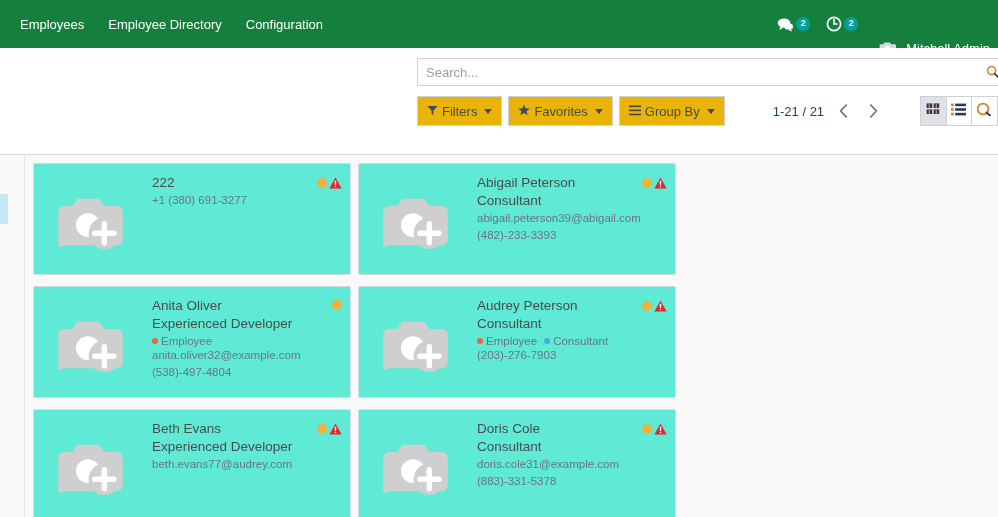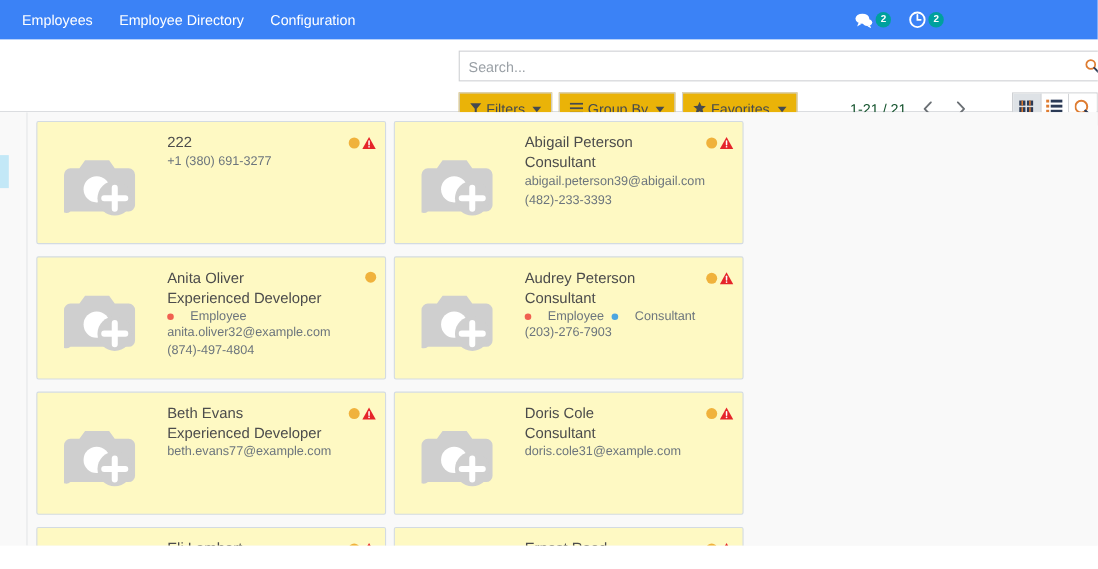--- a/index.html
+++ b/index.html
@@ -7,22 +7,22 @@
   html, body {
     width: 998px;
     height: 517px;
     overflow: hidden;
     font-family: "Liberation Sans", sans-serif;
     background: #ffffff;
   }
 
   
   .navbar {
-    height: 36px;
-    background: #3b82f6;
+    height: 48px;
+    background: #15803d;
     display: flex;
     align-items: center;
     position: relative;
     overflow: hidden;
   }
   .nav-left { display: flex; align-items: center; height: 100%; padding-left: 8px; }
   .nav-item {
     color: #ffffff;
     font-size: 13px;
     padding: 0 12px;
@@ -78,21 +78,21 @@
     white-space: nowrap;
   }
   .avatar-ph { width: 20px; height: 20px; flex: none; }
 
   
   .control-panel {
     background: #ffffff;
     border-bottom: 1px solid #d8dadd;
     padding: 0;
     position: relative;
-    height: 66px;
+    height: 107px;
   }
 
   .cp-row-search {
     display: flex;
     justify-content: flex-end;
     padding: 10px 0 0 0;
   }
   .searchview {
     width: 588px;
     margin-right: -7px;
@@ -220,21 +220,21 @@
     padding: 8px 0 0 0;
   }
   .kanban-grid {
     display: flex;
     flex-wrap: wrap;
     padding-left: 8px;
   }
   .kcard {
     width: 318px;
     margin: 0 7px 11px 0;
-    background: #fef9c3;
+    background: #5eead4;
     border: 1px solid #d3dbe2;
     border-radius: 2px;
     display: flex;
     padding: 6px 8px 6px 6px;
     min-height: 112px;
     cursor: pointer;
     position: relative;
   }
   .kcard-img {
     width: 102px;
@@ -284,21 +284,21 @@
     display: flex;
     flex-wrap: wrap;
     gap: 7px;
     align-items: center;
   }
   .tag {
     font-size: 11.5px;
     color: #6c757d;
     display: flex;
     align-items: center;
-    gap: 15px;
+    gap: 3px;
     white-space: nowrap;
   }
   .tag-dot {
     width: 6px; height: 6px;
     border-radius: 50%;
     display: inline-block;
     flex: none;
   }
   .kcard-line {
     font-size: 11.5px;
@@ -376,37 +376,37 @@
         <svg width="11" height="11" viewBox="0 0 12 12">
             <path d="M0.5 1 H11.5 L7 6.4 V11 L5 9.6 V6.4 Z" fill="#454a4f"></path>
           </svg>
       </span>
       <span>Filters</span>
       <span class="caret"></span>
     </div>
 
     <div class="dd-btn">
       <span>
+        <svg width="12" height="12" viewBox="0 0 12 12">
+            <path d="M6 0.4 L7.6 4.2 L11.7 4.5 L8.6 7.2 L9.6 11.2 L6 9.1 L2.4 11.2 L3.4 7.2 L0.3 4.5 L4.4 4.2 Z" fill="#454a4f"></path>
+          </svg>
+      </span>
+      <span>Favorites</span>
+      <span class="caret"></span>
+    </div>
+
+    <div class="dd-btn">
+      <span>
         <svg width="12" height="11" viewBox="0 0 12 11">
           <rect x="0" y="0.5" width="12" height="1.6" fill="#454a4f"></rect>
           <rect x="0" y="4.6" width="12" height="1.6" fill="#454a4f"></rect>
           <rect x="0" y="8.7" width="12" height="1.6" fill="#454a4f"></rect>
         </svg>
       </span>
       <span>Group By</span>
-      <span class="caret"></span>
-    </div>
-
-    <div class="dd-btn">
-      <span>
-        <svg width="12" height="12" viewBox="0 0 12 12">
-            <path d="M6 0.4 L7.6 4.2 L11.7 4.5 L8.6 7.2 L9.6 11.2 L6 9.1 L2.4 11.2 L3.4 7.2 L0.3 4.5 L4.4 4.2 Z" fill="#454a4f"></path>
-          </svg>
-      </span>
-      <span>Favorites</span>
       <span class="caret"></span>
     </div>
 
     <div class="pager-area">
       <span class="pager-count">1-21 / 21</span>
       <span class="pager-arrow">
         <svg width="9" height="14" viewBox="0 0 9 14">
             <path d="M7.2 1 L1.6 7 L7.2 13" fill="none" stroke="#6b7075" stroke-width="1.7" stroke-linecap="round" stroke-linejoin="round"></path>
           </svg>
       </span>
@@ -537,21 +537,21 @@
                 <span class="dot-yellow" style="background: rgb(240, 178, 60);"></span>
               </div>
             </div>
             <div class="kcard-tags">
               <span class="tag">
                 <span class="tag-dot" style="background: rgb(240, 96, 80);"></span>
                 <span>Employee</span>
               </span>
             </div>
             <div class="kcard-line">anita.oliver32@example.com</div>
-            <div class="kcard-line">(874)-497-4804</div>
+            <div class="kcard-line">(538)-497-4804</div>
           </div>
         </div>
         <div class="kcard">
           <div class="kcard-img">
             <svg width="92" height="82" viewBox="0 0 24 24">
               <path d="M2.4 7.6 h4.1 l1.5 -2.1 h6.4 l1.5 2.1 h3.7 a1.7 1.7 0 0 1 1.7 1.7 v8.1 a1.7 1.7 0 0 1 -1.7 1.7 H4.1 A1.7 1.7 0 0 1 2.4 19.4 V9.3 A1.7 1.7 0 0 1 4.1 7.6 Z" fill="#cfcfcf"></path>
               <circle cx="11.1" cy="13.2" r="3.5" fill="#ffffff"></circle>
               <circle cx="15.9" cy="15.6" r="4.6" fill="#cfcfcf"></circle>
               <path d="M15.9 12.8 v5.6 M13.1 15.6 h5.6" stroke="#ffffff" stroke-width="1.6" stroke-linecap="round"></path>
             </svg>
@@ -605,21 +605,21 @@
                 <span class="dot-yellow" style="background: rgb(240, 178, 60);"></span>
                 <span style="display: flex;">
                   <svg width="13" height="12" viewBox="0 0 14 13">
                     <path d="M7 0.6 L13.6 12.4 H0.4 Z" fill="#e5252a"></path>
                     <path d="M7 4.6 v3.6" stroke="#ffffff" stroke-width="1.5" stroke-linecap="round"></path>
                     <circle cx="7" cy="10.2" r="0.85" fill="#ffffff"></circle>
                   </svg>
                 </span>
               </div>
             </div>
-            <div class="kcard-line">beth.evans77@example.com</div>
+            <div class="kcard-line">beth.evans77@audrey.com</div>
           </div>
         </div>
         <div class="kcard">
           <div class="kcard-img">
             <svg width="92" height="82" viewBox="0 0 24 24">
               <path d="M2.4 7.6 h4.1 l1.5 -2.1 h6.4 l1.5 2.1 h3.7 a1.7 1.7 0 0 1 1.7 1.7 v8.1 a1.7 1.7 0 0 1 -1.7 1.7 H4.1 A1.7 1.7 0 0 1 2.4 19.4 V9.3 A1.7 1.7 0 0 1 4.1 7.6 Z" fill="#cfcfcf"></path>
               <circle cx="11.1" cy="13.2" r="3.5" fill="#ffffff"></circle>
               <circle cx="15.9" cy="15.6" r="4.6" fill="#cfcfcf"></circle>
               <path d="M15.9 12.8 v5.6 M13.1 15.6 h5.6" stroke="#ffffff" stroke-width="1.6" stroke-linecap="round"></path>
             </svg>
@@ -635,20 +635,21 @@
                 <span style="display: flex;">
                   <svg width="13" height="12" viewBox="0 0 14 13">
                     <path d="M7 0.6 L13.6 12.4 H0.4 Z" fill="#e5252a"></path>
                     <path d="M7 4.6 v3.6" stroke="#ffffff" stroke-width="1.5" stroke-linecap="round"></path>
                     <circle cx="7" cy="10.2" r="0.85" fill="#ffffff"></circle>
                   </svg>
                 </span>
               </div>
             </div>
             <div class="kcard-line">doris.cole31@example.com</div>
+            <div class="kcard-line">(883)-331-5378</div>
           </div>
         </div>
         <div class="kcard">
           <div class="kcard-img"></div>
           <div class="kcard-body">
             <div class="kcard-topline">
               <div>
                 <div class="kcard-name">Eli Lambert</div>
               </div>
               <div class="kcard-indicators">

